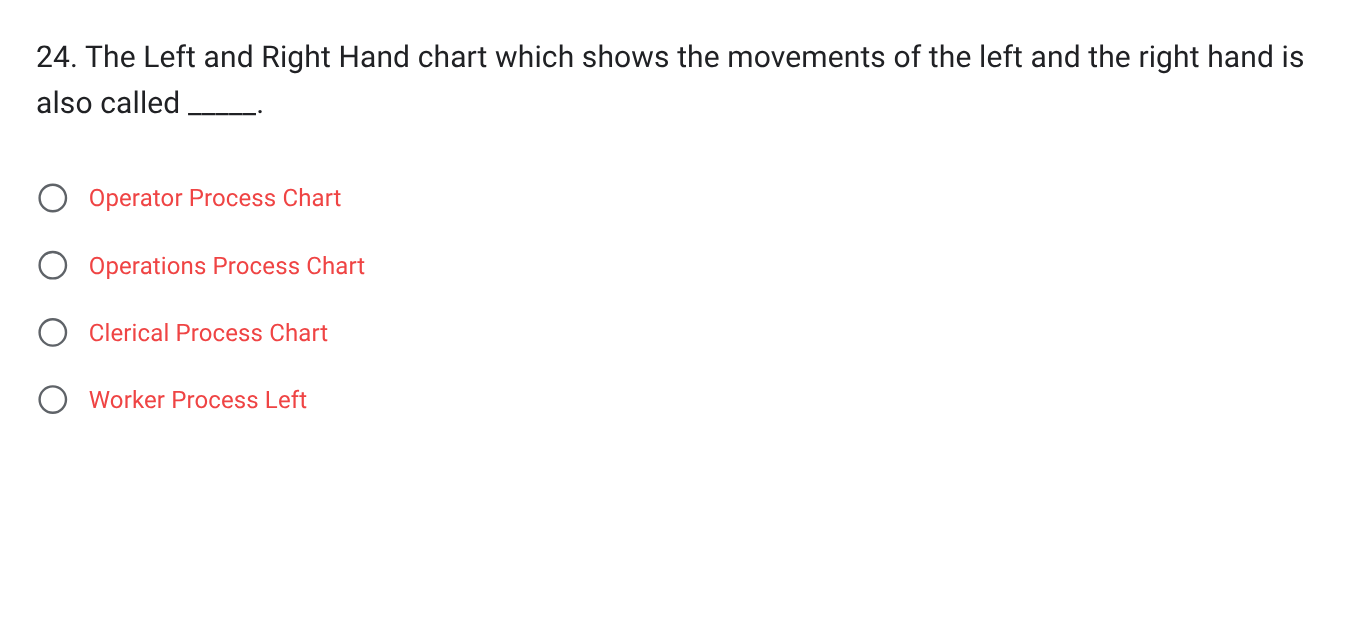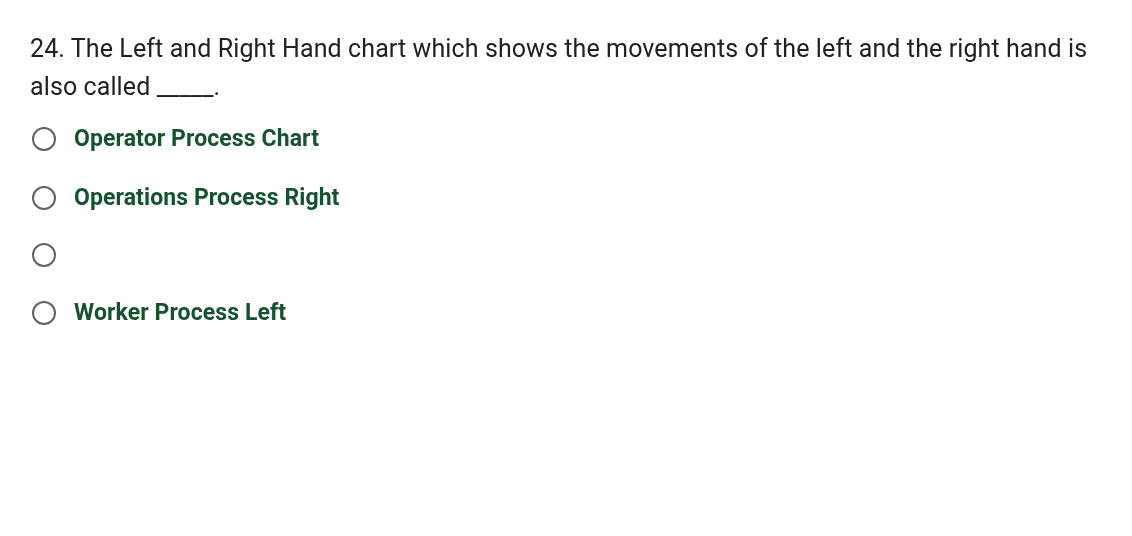--- a/index.html
+++ b/index.html
@@ -14,21 +14,21 @@
       width: 1132px;
       color: #202124;
     }
     .question-container {
       max-width: 1080px;
     }
     .question-text {
       font-size: 25px;
       line-height: 1.5;
       color: #202124;
-      margin-bottom: 20px;
+      margin-bottom: 48px;
       letter-spacing: 0.1px;
     }
     .question-number {
       display: inline;
     }
     .options-list {
       display: flex;
       flex-direction: column;
       gap: 32px;
       padding-left: 2px;
@@ -41,45 +41,45 @@
     }
     .radio-circle {
       width: 24px;
       height: 24px;
       border: 2.5px solid #5f6368;
       border-radius: 50%;
       flex-shrink: 0;
       background: #ffffff;
     }
     .option-label {
-      font-size: 23px;
-      color: #14532d;
+      font-size: 20px;
+      color: #ef4444;
       letter-spacing: 0.1px;
-      font-weight: bold;
     }
   </style>
 </head>
 <body>
 
 <div class="question-container">
   <div class="question-text">
     <span class="question-number">24.</span>
     <span>The Left and Right Hand chart which shows the movements of the left and the right hand is also called _____.</span>
   </div>
 
   <div class="options-list">
     <div class="option-row">
       <span class="radio-circle"></span>
       <span class="option-label">Operator Process Chart</span>
     </div>
     <div class="option-row">
       <span class="radio-circle"></span>
-      <span class="option-label">Operations Process Right</span>
+      <span class="option-label">Operations Process Chart</span>
     </div>
     <div class="option-row">
       <span class="radio-circle"></span>
+      <span class="option-label">Clerical Process Chart</span>
     </div>
     <div class="option-row">
       <span class="radio-circle"></span>
       <span class="option-label">Worker Process Left</span>
     </div>
   </div>
 </div>
 
 </body></html>

